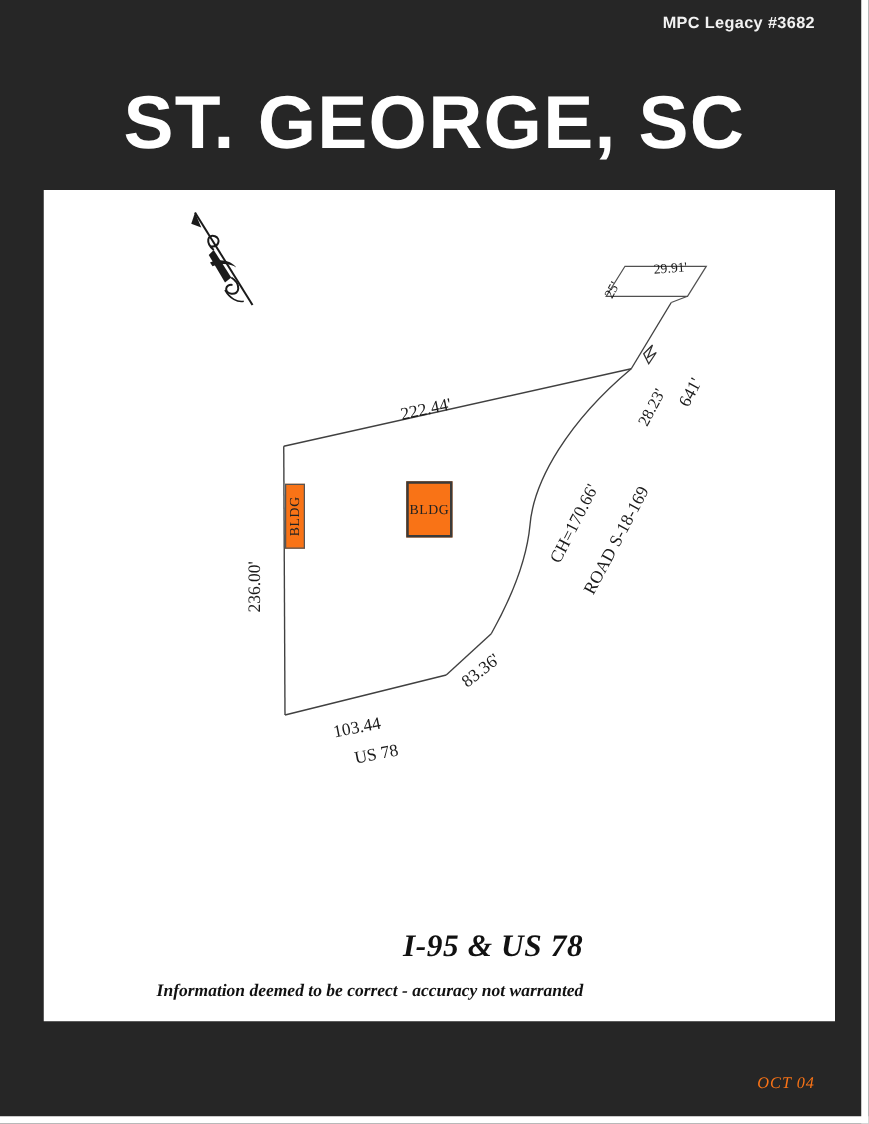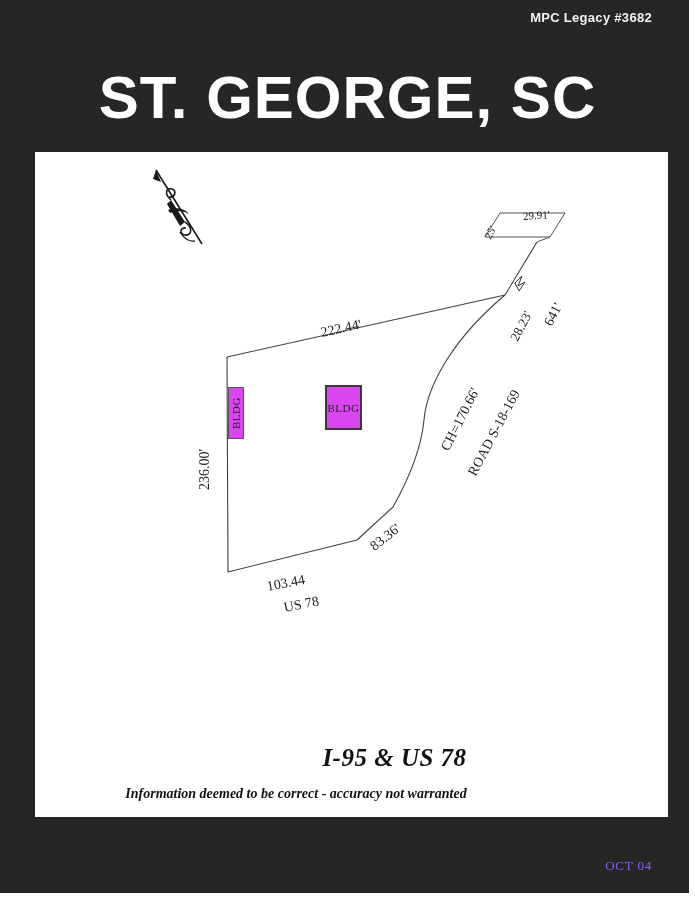--- a/index.html
+++ b/index.html
@@ -87,21 +87,21 @@
   .lbl {
     position: absolute;
     font-family: "Liberation Serif", serif;
     color: #1a1a1a;
     white-space: nowrap;
     transform-origin: left center;
   }
 
   .bldg-box {
     position: absolute;
-    background: #d946ef;
+    background: #f97316;
     border: 1px solid #555555;
     box-sizing: border-box;
   }
   .bldg-box-main {
     border: 2px solid #3a3a3a;
   }
   .bldg-text {
     position: absolute;
     left: 0; top: 0;
     width: 100%; height: 100%;
@@ -144,22 +144,23 @@
     font-size: 14px;
     color: #111111;
   }
 
   
   .date-stamp {
     position: absolute;
     right: 43px;
     top: 858px;
     font-family: "Liberation Serif", serif;
+    font-style: italic;
     font-size: 13px;
-    color: #8b5cf6;
+    color: #f97316;
     letter-spacing: 0.8px;
   }
 
   .north-arrow {
     position: absolute;
     left: 105px;
     top: 12px;
     width: 80px;
     height: 85px;
   }

